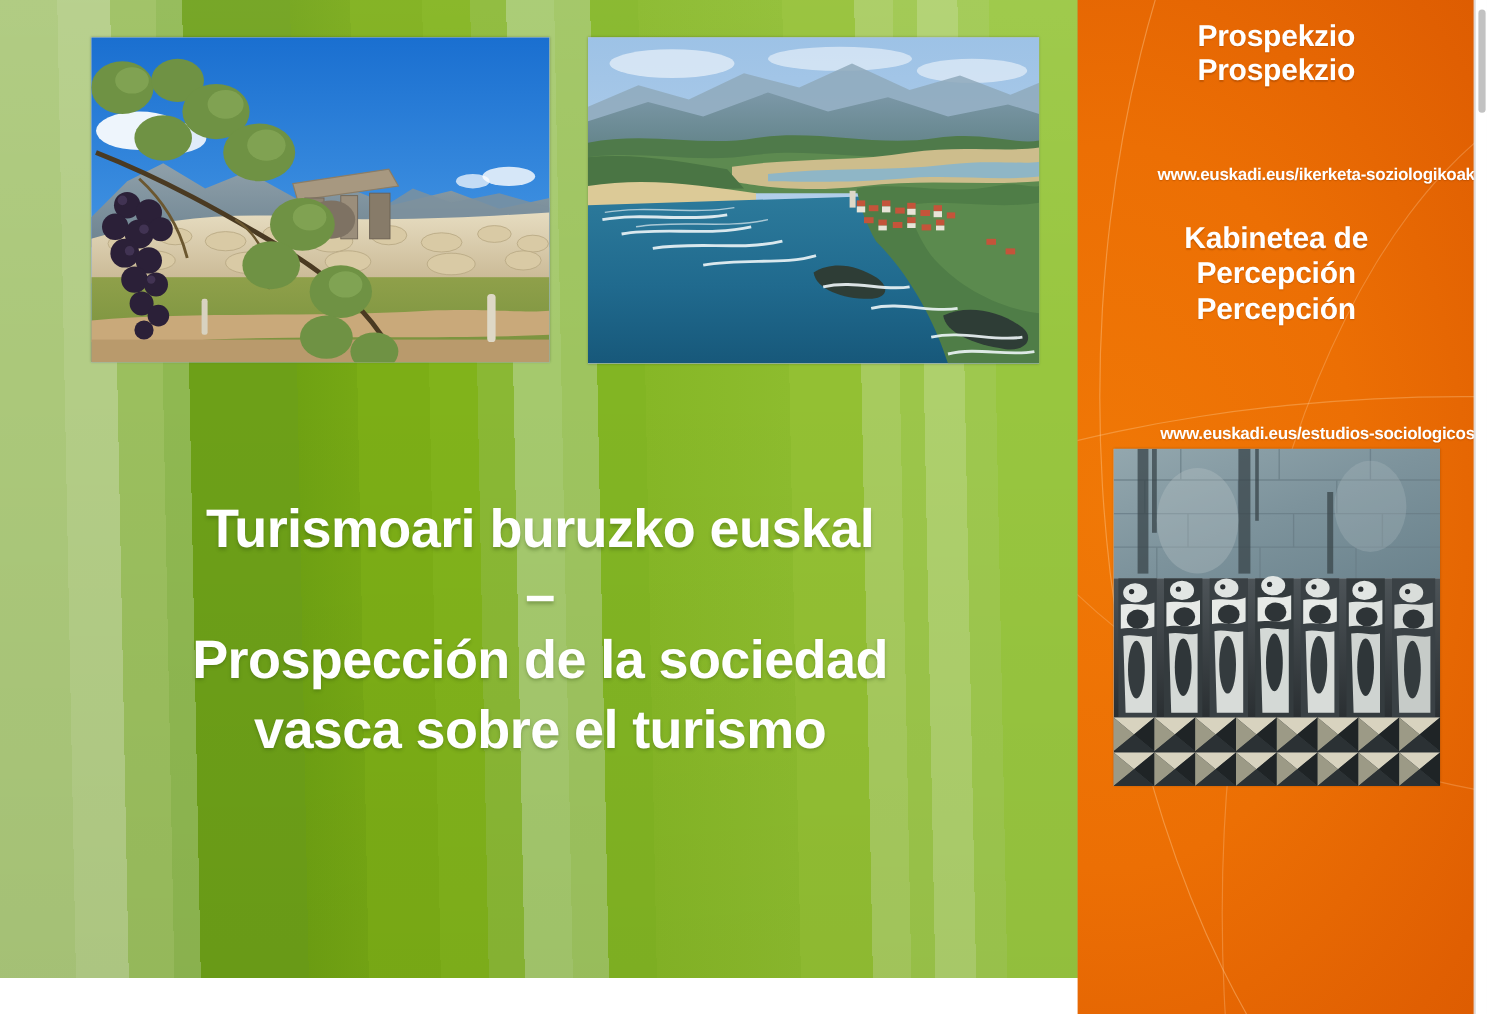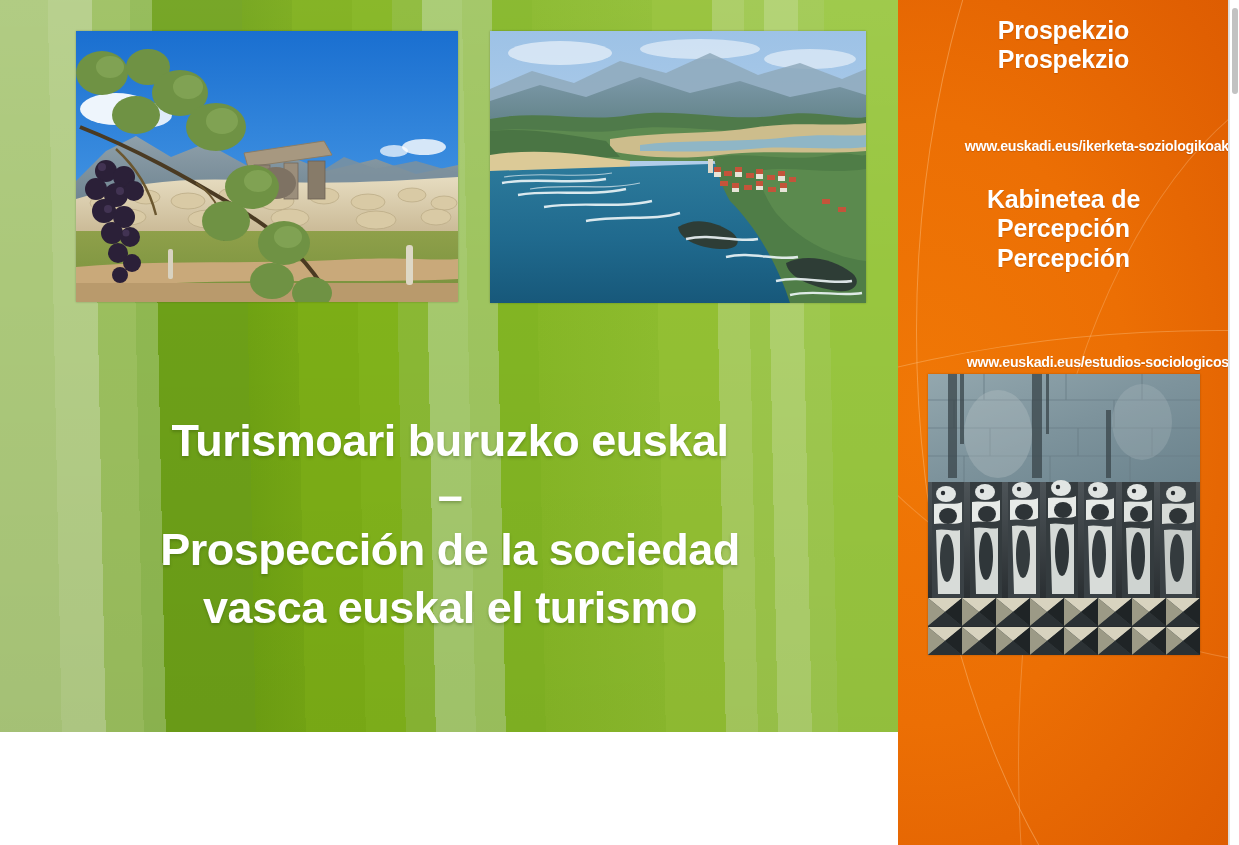--- a/index.html
+++ b/index.html
@@ -19,21 +19,21 @@
     overflow: hidden;
     background: #ffffff;
   }
 
   
   .green-panel {
     position: absolute;
     left: 0;
     top: 0;
     width: 898px;
-    height: 732px;
+    height: 815px;
     overflow: hidden;
     background: #4d7c0f;
   }
   
   .green-stripes {
     position: absolute;
     left: -40px;
     top: -30px;
     width: 1000px;
     height: 920px;
@@ -432,21 +432,21 @@
           <path d="M14,146 C50,140 86,148 122,142"></path>
           <path d="M40,158 C76,152 114,160 150,152"></path>
         </g>
       </svg>
     </div>
 
     <div class="title-block">
       <span class="title-line">Turismoari buruzko euskal</span>
       <span class="title-dash">–</span>
       <span class="title-line">Prospección de la sociedad</span>
-      <span class="title-line">vasca euskal el turismo</span>
+      <span class="title-line">vasca sobre el turismo</span>
     </div>
   </div>
 
   <div class="orange-panel">
     <div class="orange-arc arc-1"></div>
     <div class="orange-arc arc-2"></div>
     <div class="orange-arc arc-3"></div>
     <div class="orange-arc arc-4"></div>
     <div class="orange-arc arc-5"></div>
 

